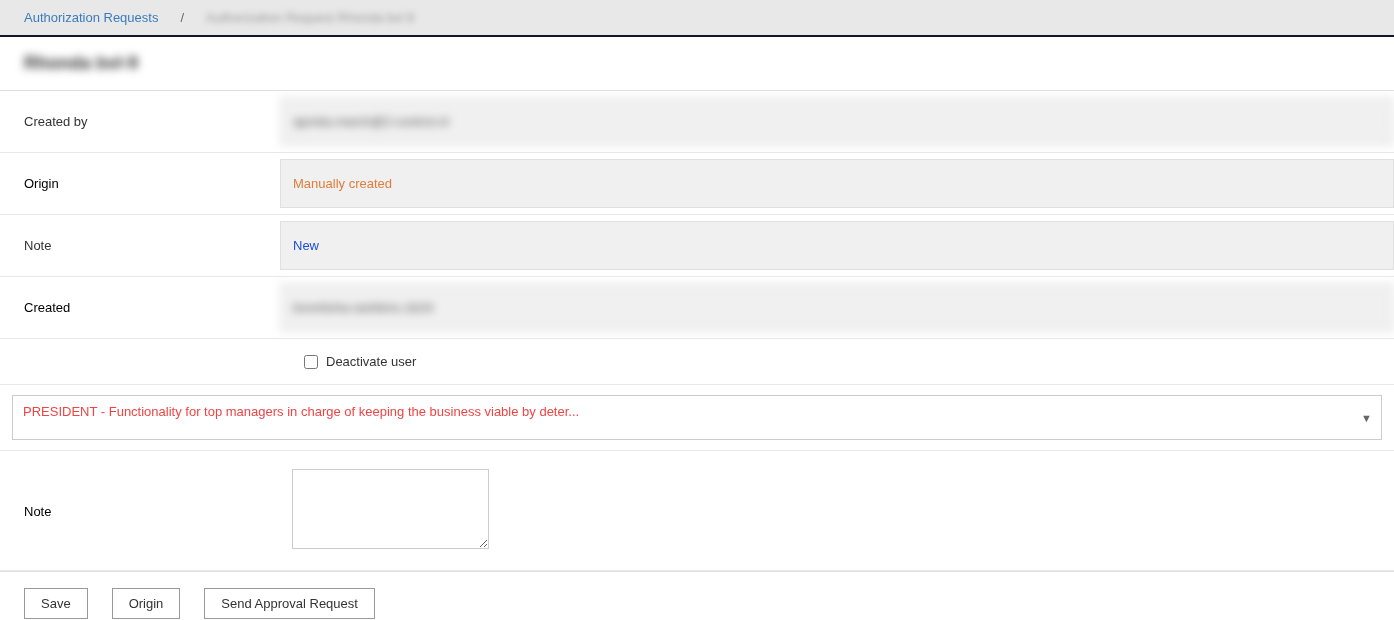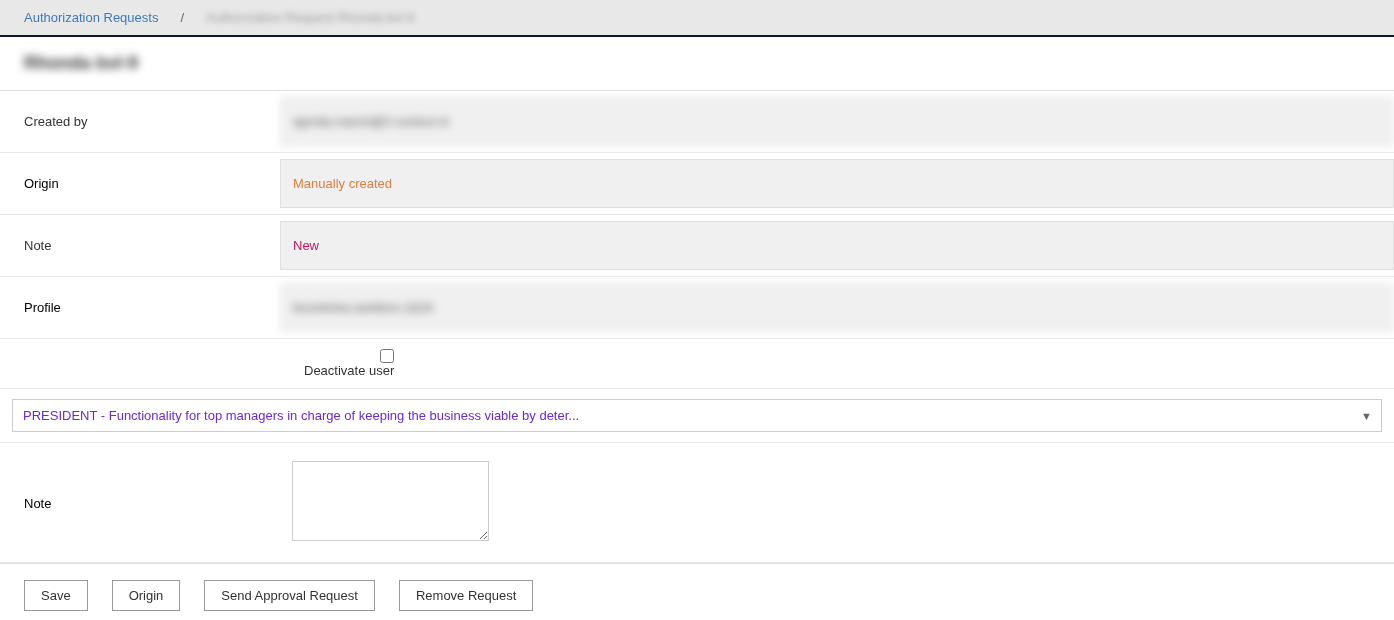--- a/index.html
+++ b/index.html
@@ -100,53 +100,53 @@
     .form-value-readonly.blurred {
       filter: blur(4px);
       user-select: none;
     }
 
     .value-text {
       color: #e07d3c;
     }
 
     .value-new {
-      color: #be185d;
+      color: #1d4ed8;
     }
 
     .checkbox-row {
       display: flex;
       align-items: center;
       padding: 10px 24px;
       border-bottom: 1px solid #e8e8e8;
       min-height: 46px;
     }
 
     .checkbox-row-inner {
       display: flex;
       align-items: flex-end;
+      gap: 8px;
       margin-left: 280px;
-      flex-direction: column;
     }
 
     .checkbox-row-inner label {
       color: #333;
     }
 
     .dropdown-wrapper {
       flex: 1;
       position: relative;
     }
 
     .profile-dropdown {
       width: 100%;
-      padding: 8px 30px 8px 10px;
+      padding: 8px 30px 20px 10px;
       border: 1px solid #ccc;
       background: #fff;
-      color: #6d28d9;
+      color: #ef4444;
       appearance: none;
       cursor: pointer;
       font-size: 13px;
     }
 
     .dropdown-arrow {
       position: absolute;
       right: 10px;
       top: 50%;
       transform: translateY(-50%);
@@ -226,21 +226,21 @@
     </div>
 
     <div class="form-row">
       <div class="form-label">Note</div>
       <div class="form-value-readonly">
         <span class="value-new">New</span>
       </div>
     </div>
 
     <div class="form-row">
-      <div class="form-label blue">Profile</div>
+      <div class="form-label blue">Created</div>
       <div class="form-value-readonly blurred">bvontisha.rashkins.1b24</div>
     </div>
 
     <div class="checkbox-row">
       <div class="checkbox-row-inner">
         <input type="checkbox" id="deactivate-checkbox" style="">
         <label for="deactivate-checkbox">Deactivate user</label>
       </div>
     </div>
 
@@ -261,16 +261,15 @@
         <textarea class="note-textarea" style=""></textarea>
       </div>
     </div>
 
   </div>
 
   <div class="buttons-bar">
     <button class="btn">Save</button>
     <button class="btn">Origin</button>
     <button class="btn">Send Approval Request</button>
-    <button class="btn">Remove Request</button>
   </div>
 
 </div>
 
 </body></html>

